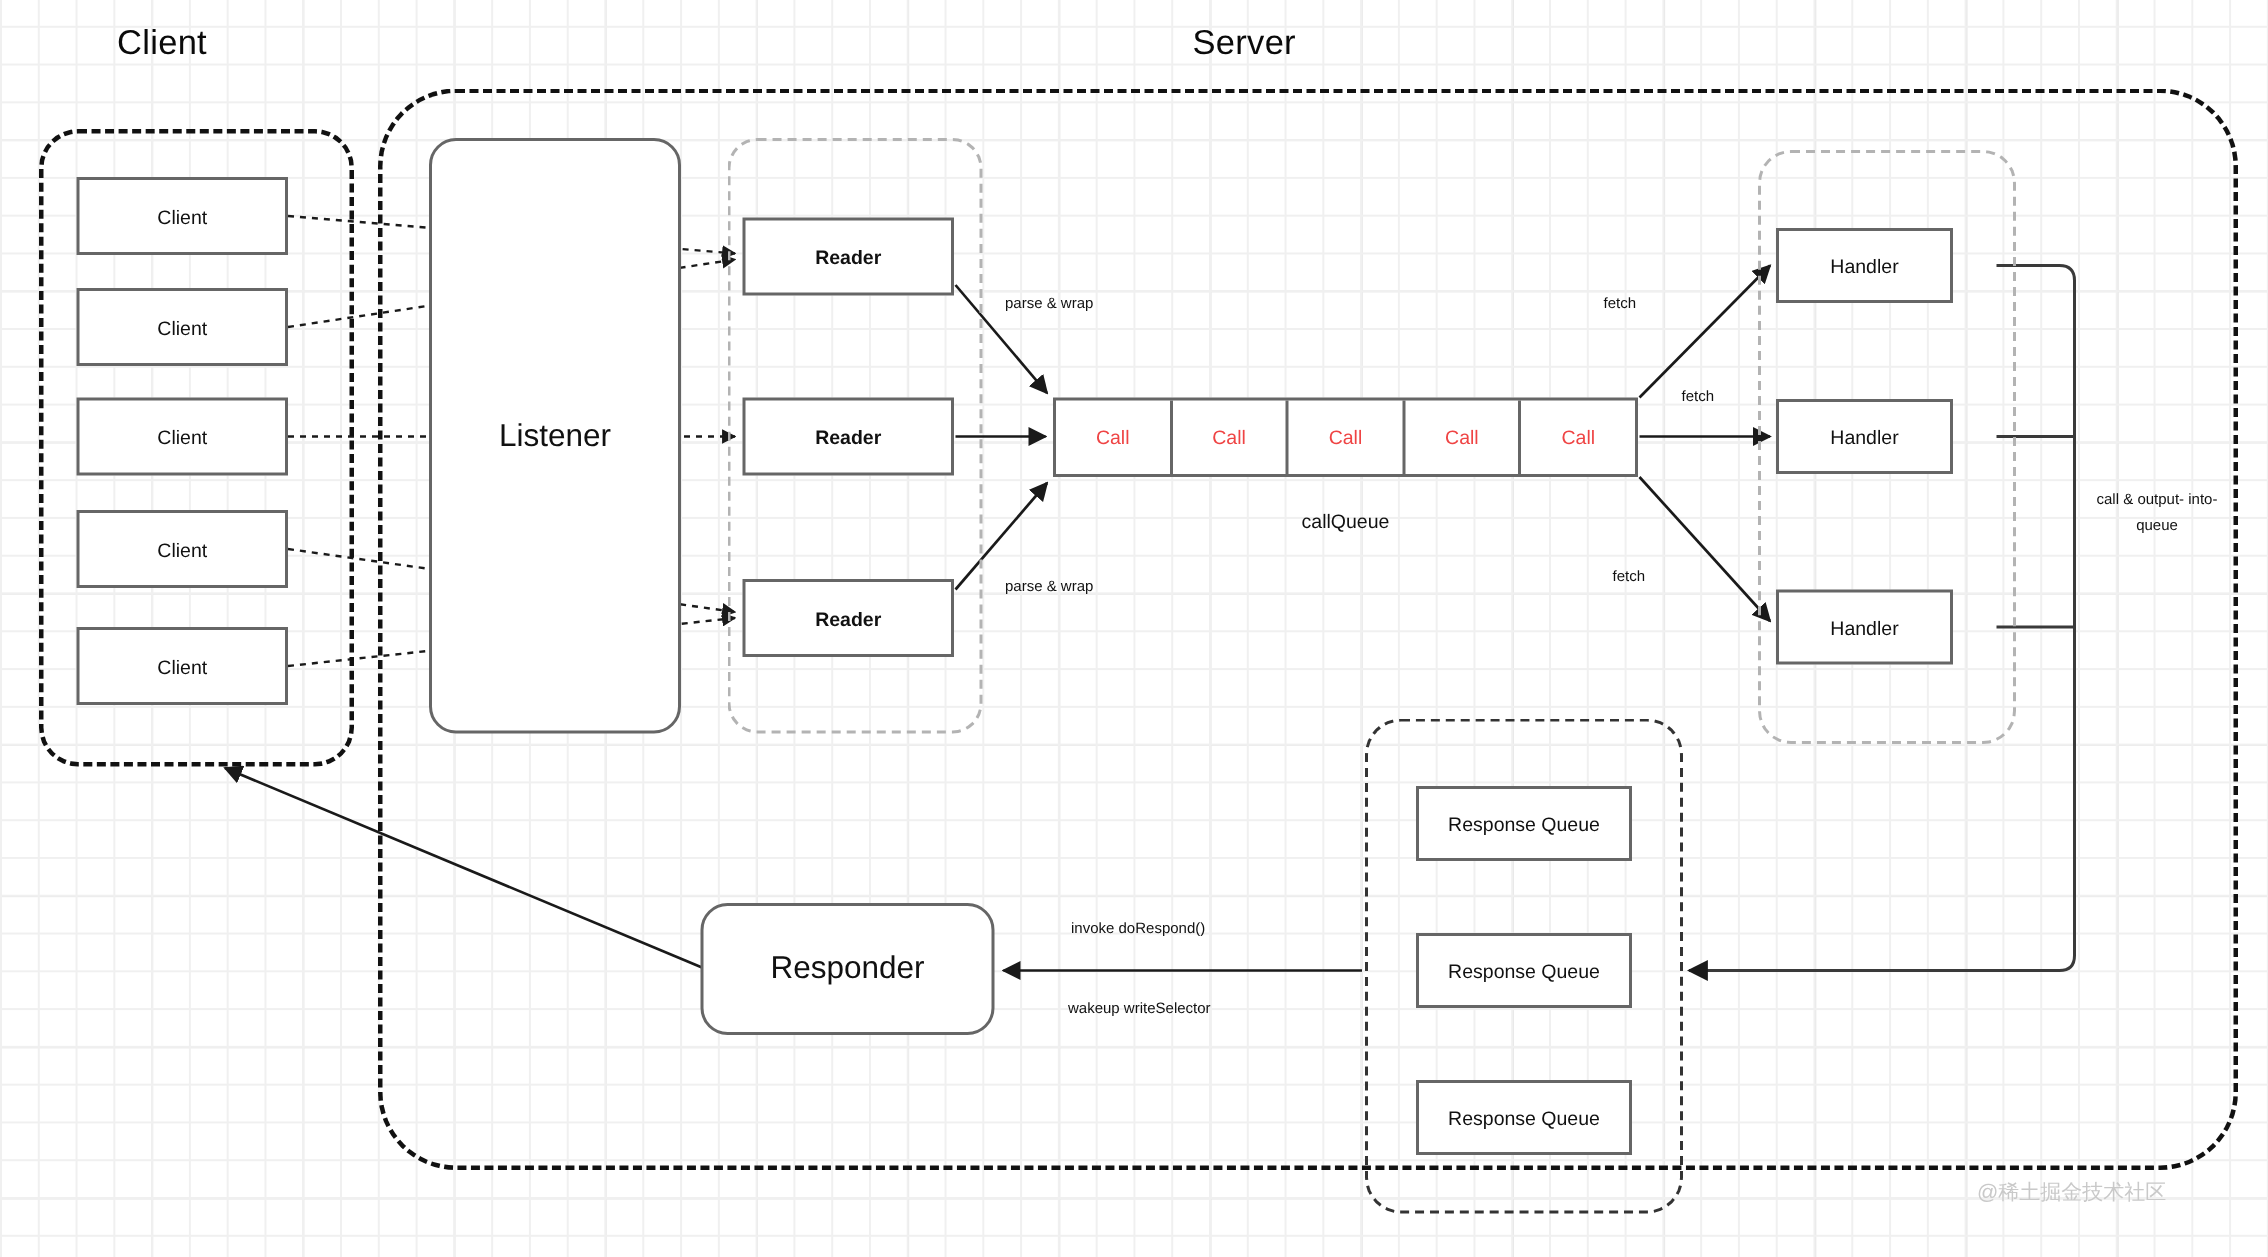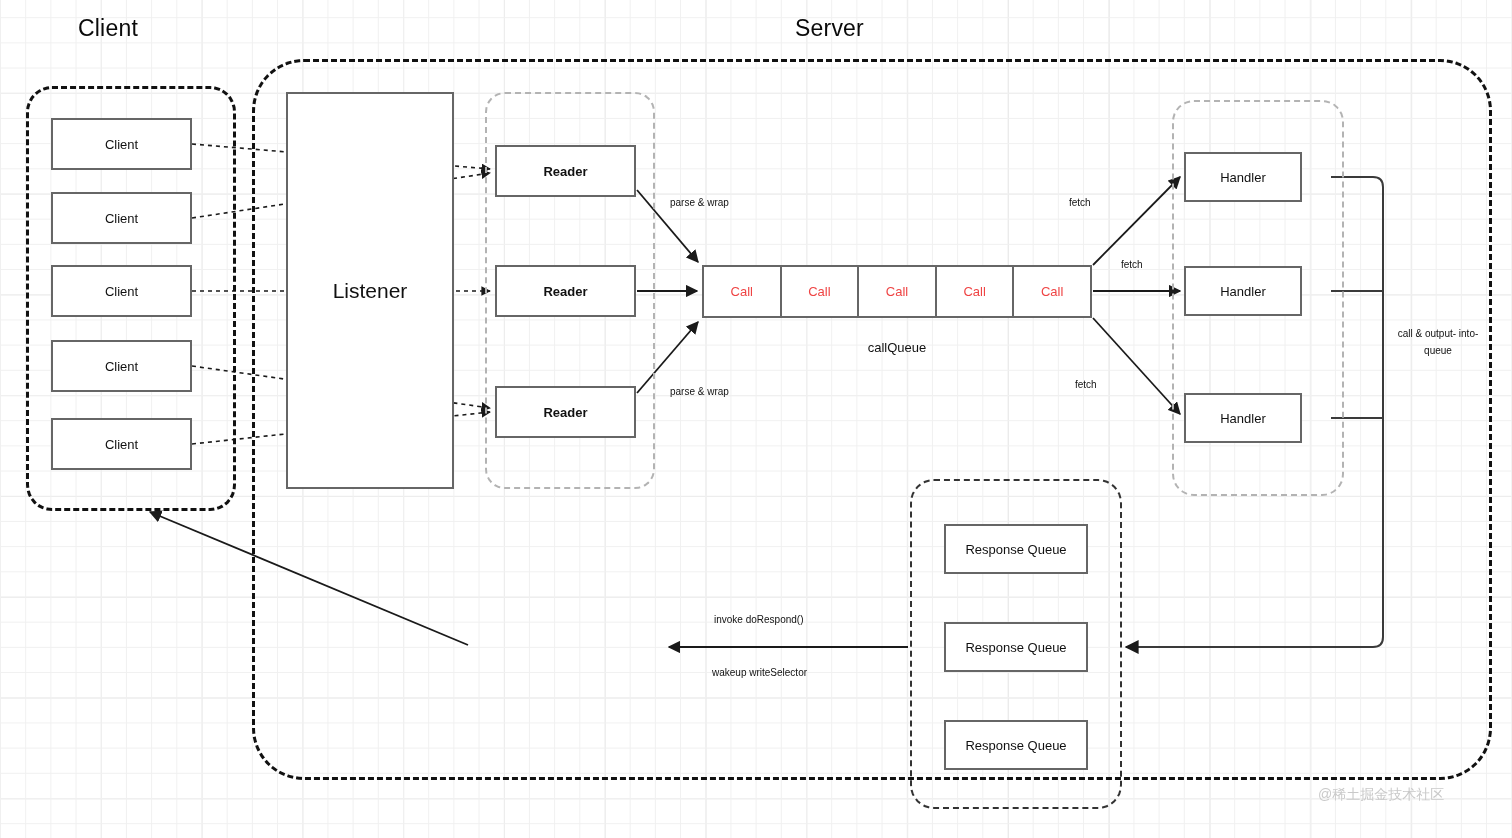--- a/index.html
+++ b/index.html
@@ -82,21 +82,21 @@
     box-sizing: border-box;
     border: 2px solid #666;
     background: #ffffff;
     display: flex;
     align-items: center;
     justify-content: center;
     color: #111;
     text-align: center;
   }
   .box.small { font-size: 13px; }
-  .box.big { font-size: 21px; }
+  .box.big { font-size: 21px; border-radius: 18px; }
 
   .client-box { left: 51px; width: 141px; height: 52px; }
   #client-0 { top: 118px; }
   #client-1 { top: 192px; }
   #client-2 { top: 265px; }
   #client-3 { top: 340px; }
   #client-4 { top: 418px; }
 
   #listener-box {
     left: 286px; top: 92px; width: 168px; height: 397px;
@@ -261,20 +261,21 @@
   <div id="callqueue-label">callQueue</div>
 
   <div class="box small handler-box" id="handler-0">Handler</div>
   <div class="box small handler-box" id="handler-1">Handler</div>
   <div class="box small handler-box" id="handler-2">Handler</div>
 
   <div class="box small respq-box" id="respq-0">Response Queue</div>
   <div class="box small respq-box" id="respq-1">Response Queue</div>
   <div class="box small respq-box" id="respq-2">Response Queue</div>
 
+  <div class="box big" id="responder-box">Responder</div>
 
   <div class="edge-label" id="lbl-parse-1">parse &amp; wrap</div>
   <div class="edge-label" id="lbl-parse-2">parse &amp; wrap</div>
   <div class="edge-label" id="lbl-fetch-1">fetch</div>
   <div class="edge-label" id="lbl-fetch-2">fetch</div>
   <div class="edge-label" id="lbl-fetch-3">fetch</div>
   <div class="edge-label multiline" id="lbl-call-out">call
 &amp;
 output-
 into-queue</div>

